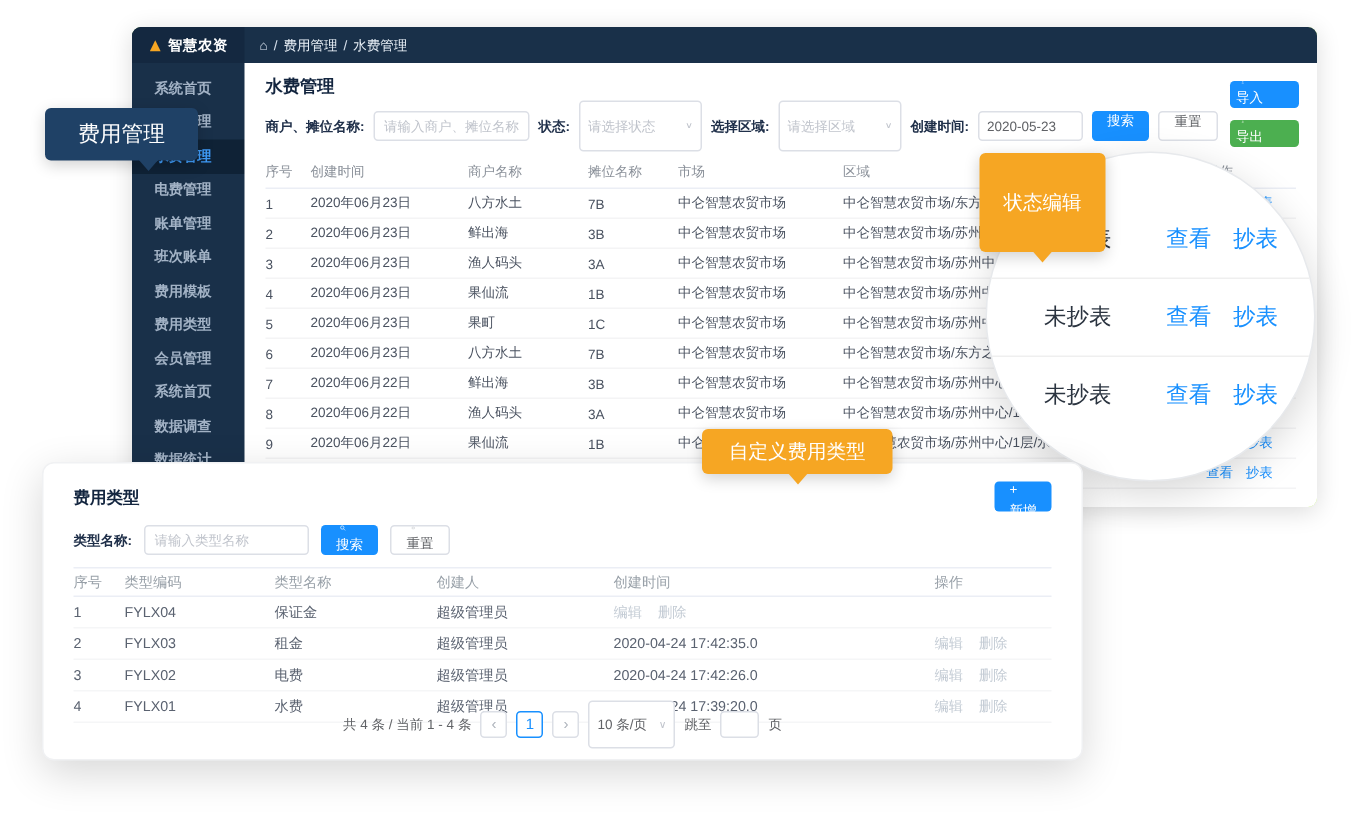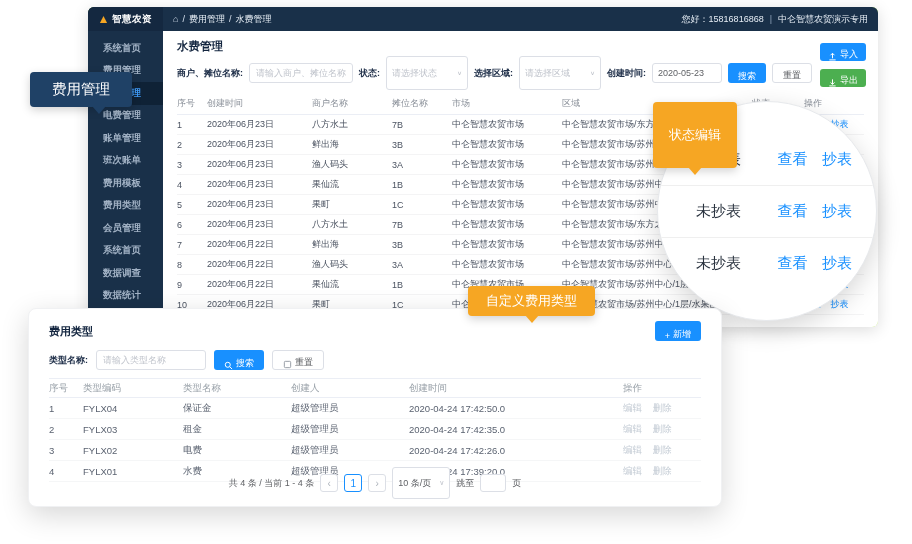--- a/index.html
+++ b/index.html
@@ -1,21 +1,21 @@
 <!DOCTYPE html>
 <html><head>
 <meta charset="utf-8">
 <style>
   * { margin:0; padding:0; box-sizing:border-box; }
   html,body { width:912px; height:544px; background:#fff; }
   body { font-family:"Liberation Sans","DejaVu Sans",sans-serif; overflow:hidden; }
   .stage { position:relative; width:912px; height:544px; background:#fff; }
 
   
-  .main-window { position:absolute; left:88px; top:7px; width:790px; height:320px;
+  .main-window { position:absolute; left:88px; top:18px; width:790px; height:320px;
     background:#bef264; border-radius:6px; box-shadow:0 3px 16px rgba(0,0,0,.14);
     overflow:hidden; z-index:10; }
 
   .topbar { position:absolute; left:0; top:0; right:0; height:24px; background:#193049;
     display:flex; align-items:center; color:#fff; }
   .logo-zone { width:75px; height:100%; background:#142840; display:flex; align-items:center;
     justify-content:center; gap:4px; }
   .logo-mark { width:9px; height:9px; }
   .logo-text { font-size:9.5px; font-weight:bold; color:#fff; letter-spacing:.5px; }
   .breadcrumb { margin-left:10px; font-size:9px; color:#d9e3ef; display:flex; gap:4px; align-items:center; }
@@ -41,21 +41,21 @@
     font-size:9px; color:#606266; font-family:inherit; outline:none; }
   .f-input::placeholder { color:#c0c4cc; }
   .f-input.name { width:104px;text-align:right; }
   .f-select { height:20px; border:1px solid #dcdfe6; border-radius:3px; padding:16px 5px;
     display:flex; align-items:center; justify-content:space-between; width:82px; background:#fff; cursor:pointer; }
   .f-select .ph { font-size:9px; color:#c0c4cc; }
   .f-select .caret { font-size:7px; color:#c0c4cc; transform:scaleY(.8); }
   .f-date { height:20px; width:70px; border:1px solid #dcdfe6; border-radius:3px; padding:0 5px;
     display:flex; align-items:center; font-size:9px; color:#606266; overflow:hidden; background:#fff; cursor:pointer; }
   .btn { height:20px; border:none; border-radius:3px; font-size:9px; padding:0 10px;
-    display:inline-flex; align-items:flex-end; gap:3px; cursor:pointer; font-family:inherit; }
+    display:inline-flex; align-items:flex-start; gap:3px; cursor:pointer; font-family:inherit;flex-direction:column; }
   .btn.blue { background:#1890ff; color:#fff; }
   .btn.green { background:#4caf50; color:#fff; }
   .btn.plain { background:#fff; color:#606266; border:1px solid #dcdfe6; }
   .io-buttons { position:absolute; right:12px; top:12px; display:flex; flex-direction:column; gap:8px; }
   .io-buttons .btn { height:18px; width:46px; justify-content:center; padding:0 4px; }
 
   .m-table { position:absolute; left:14px; right:14px; top:62px; }
   .m-head { display:flex; align-items:center; height:22px; border-bottom:1px solid #ebeef5; }
   .m-head .mcell { font-size:9px; color:#8a9099; }
   .m-row { display:flex; align-items:center; height:20px; border-bottom:1px solid #f4f4f5; }
@@ -130,25 +130,20 @@
         </svg>
         <span class="logo-text">智慧农资</span>
       </div>
       <div class="breadcrumb">
         <span class="bc-home">⌂</span>
         <span class="bc-sep">/</span>
         <span class="bc-item">费用管理</span>
         <span class="bc-sep">/</span>
         <span class="bc-item">水费管理</span>
       </div>
-      <div class="top-right">
-        <span>您好：15816816868</span>
-        <span class="pipe">|</span>
-        <span>中仑智慧农贸演示专用</span>
-      </div>
     </div>
 
     <div class="sidebar">
 
         <div class="side-item">
           <span class="si-label">系统首页</span>
 
         </div>
 
         <div class="side-item has-caret">
@@ -468,21 +463,20 @@
         <span class="mcell p-created">创建时间</span>
         <span class="mcell p-action">操作</span>
       </div>
       <div class="fp-body">
 
           <div class="fp-row">
             <span class="mcell p-idx">1</span>
             <span class="mcell p-code">FYLX04</span>
             <span class="mcell p-name">保证金</span>
             <span class="mcell p-creator">超级管理员</span>
-            <span class="mcell p-created">2020-04-24 17:42:50.0</span>
             <span class="mcell p-action">
               <a class="muted-link">编辑</a>
               <a class="muted-link">删除</a>
             </span>
           </div>
 
           <div class="fp-row">
             <span class="mcell p-idx">2</span>
             <span class="mcell p-code">FYLX03</span>
             <span class="mcell p-name">租金</span>

